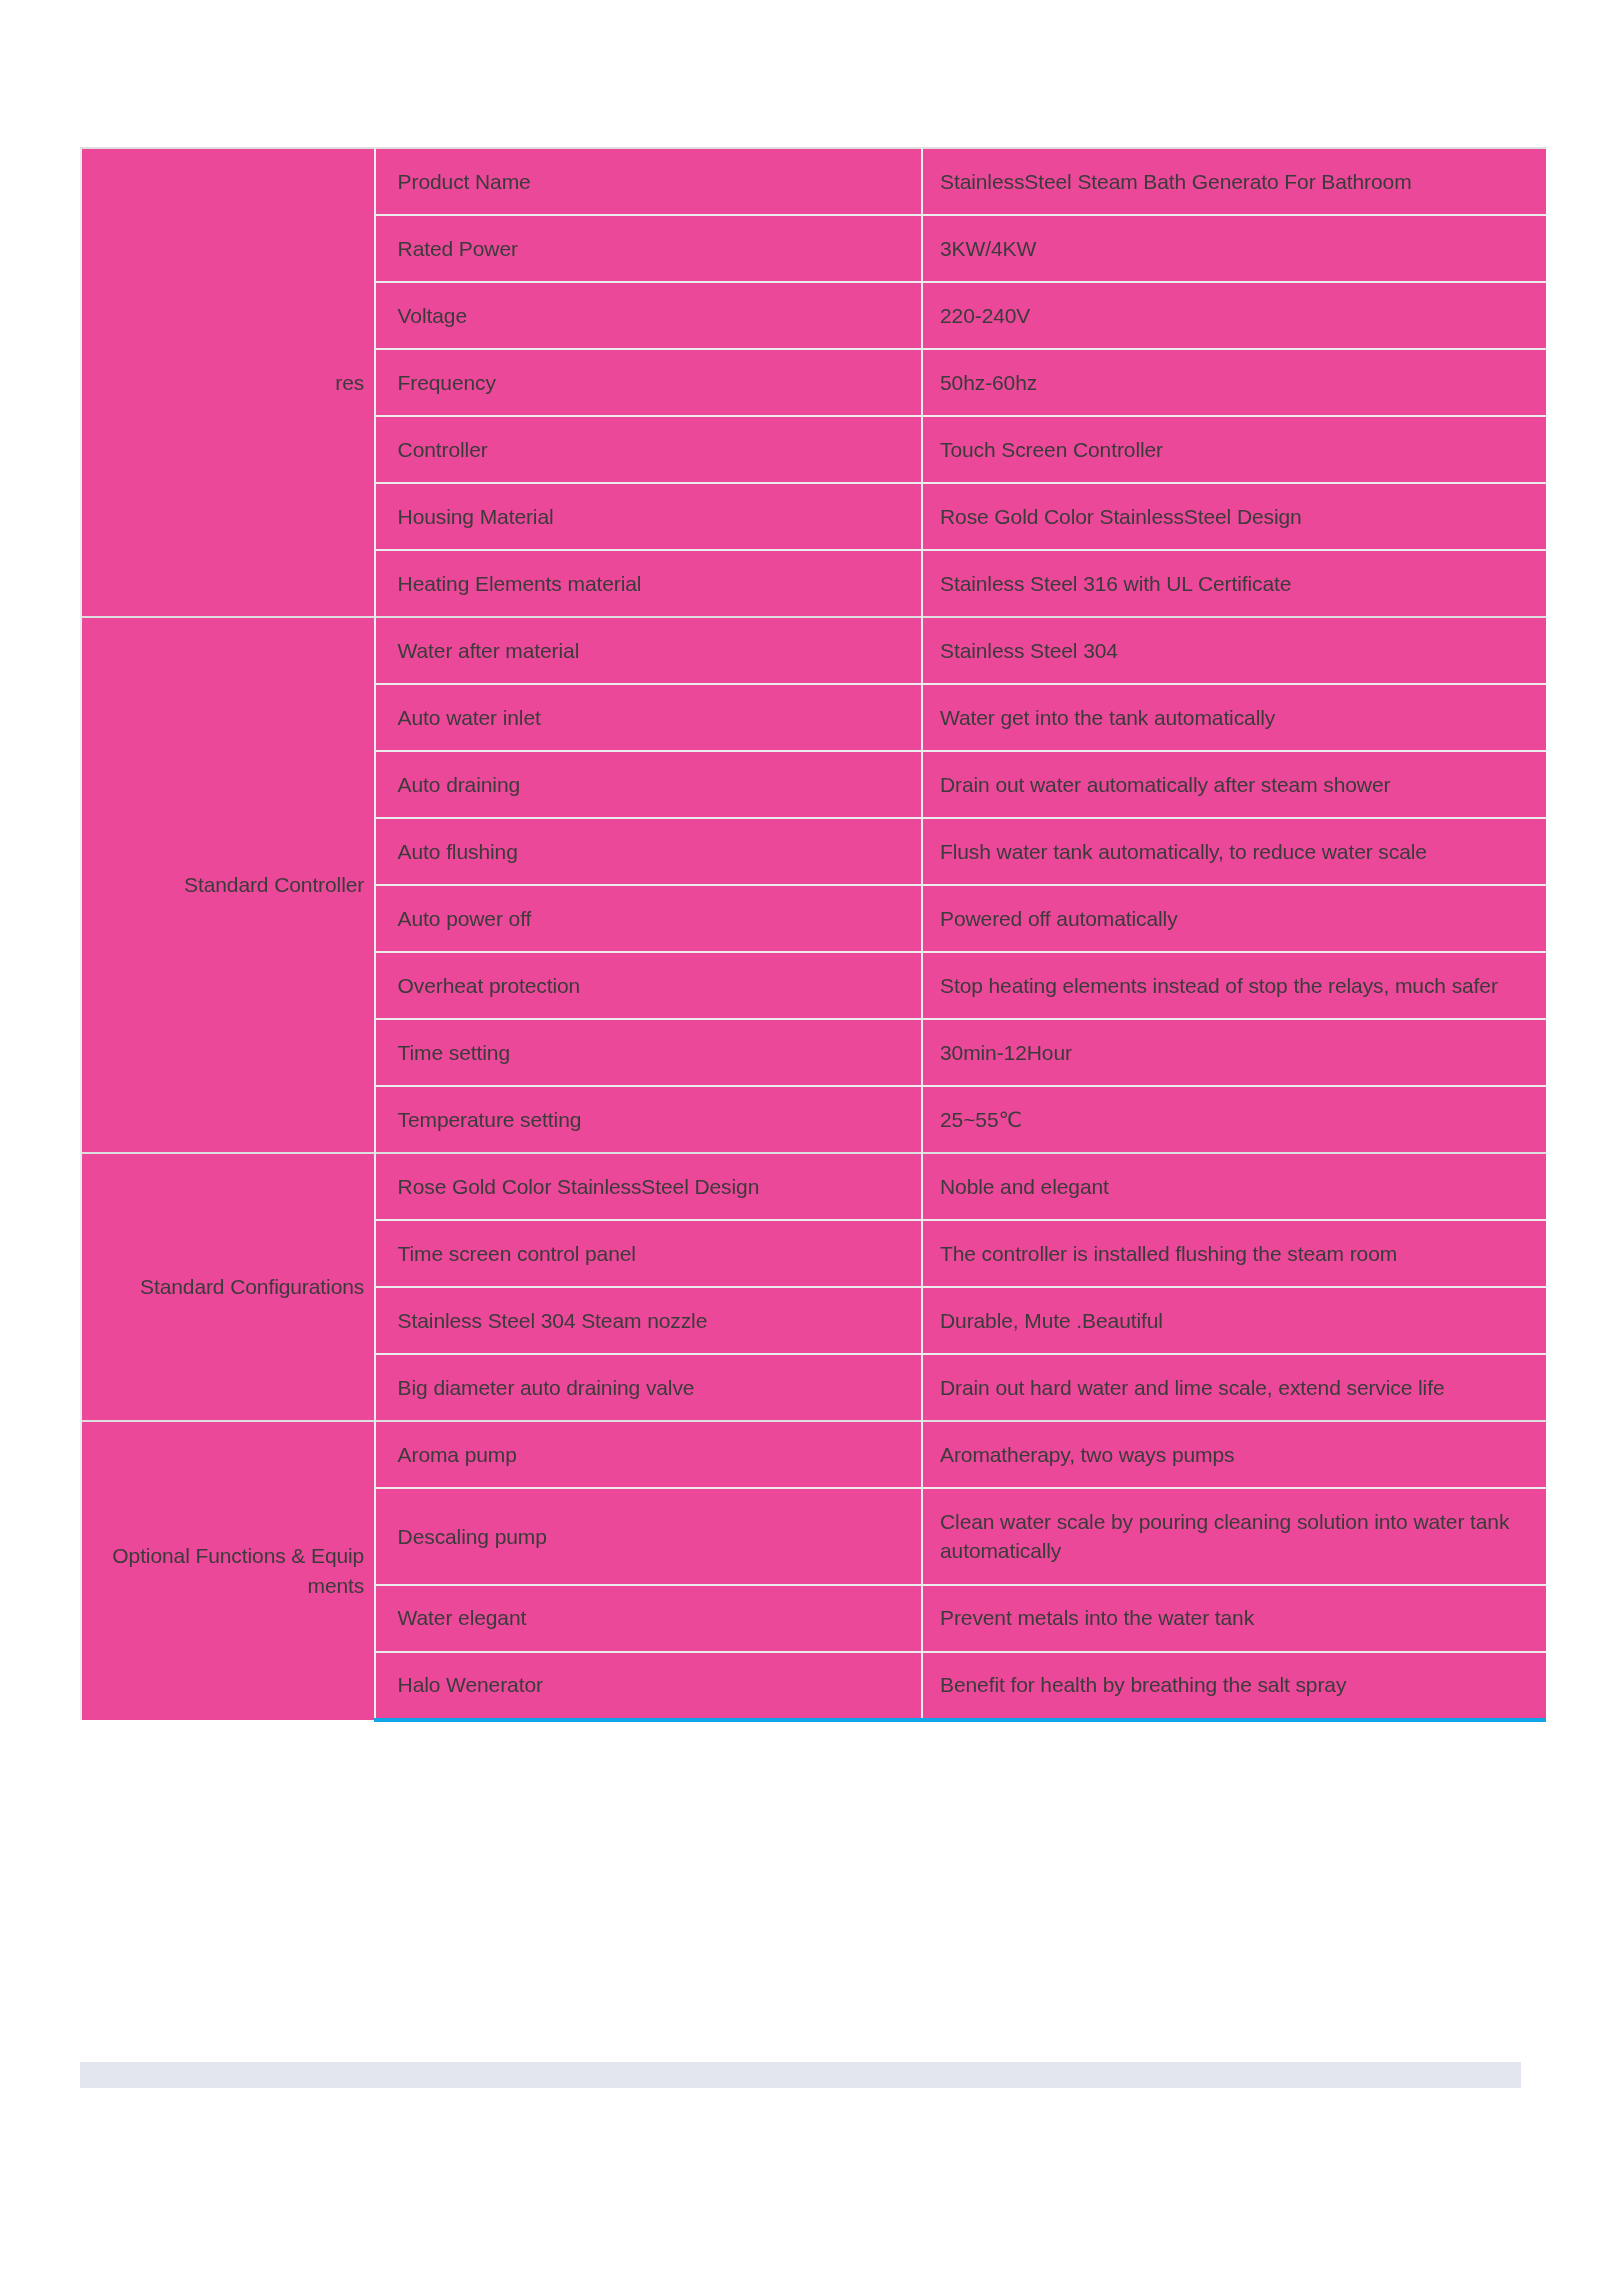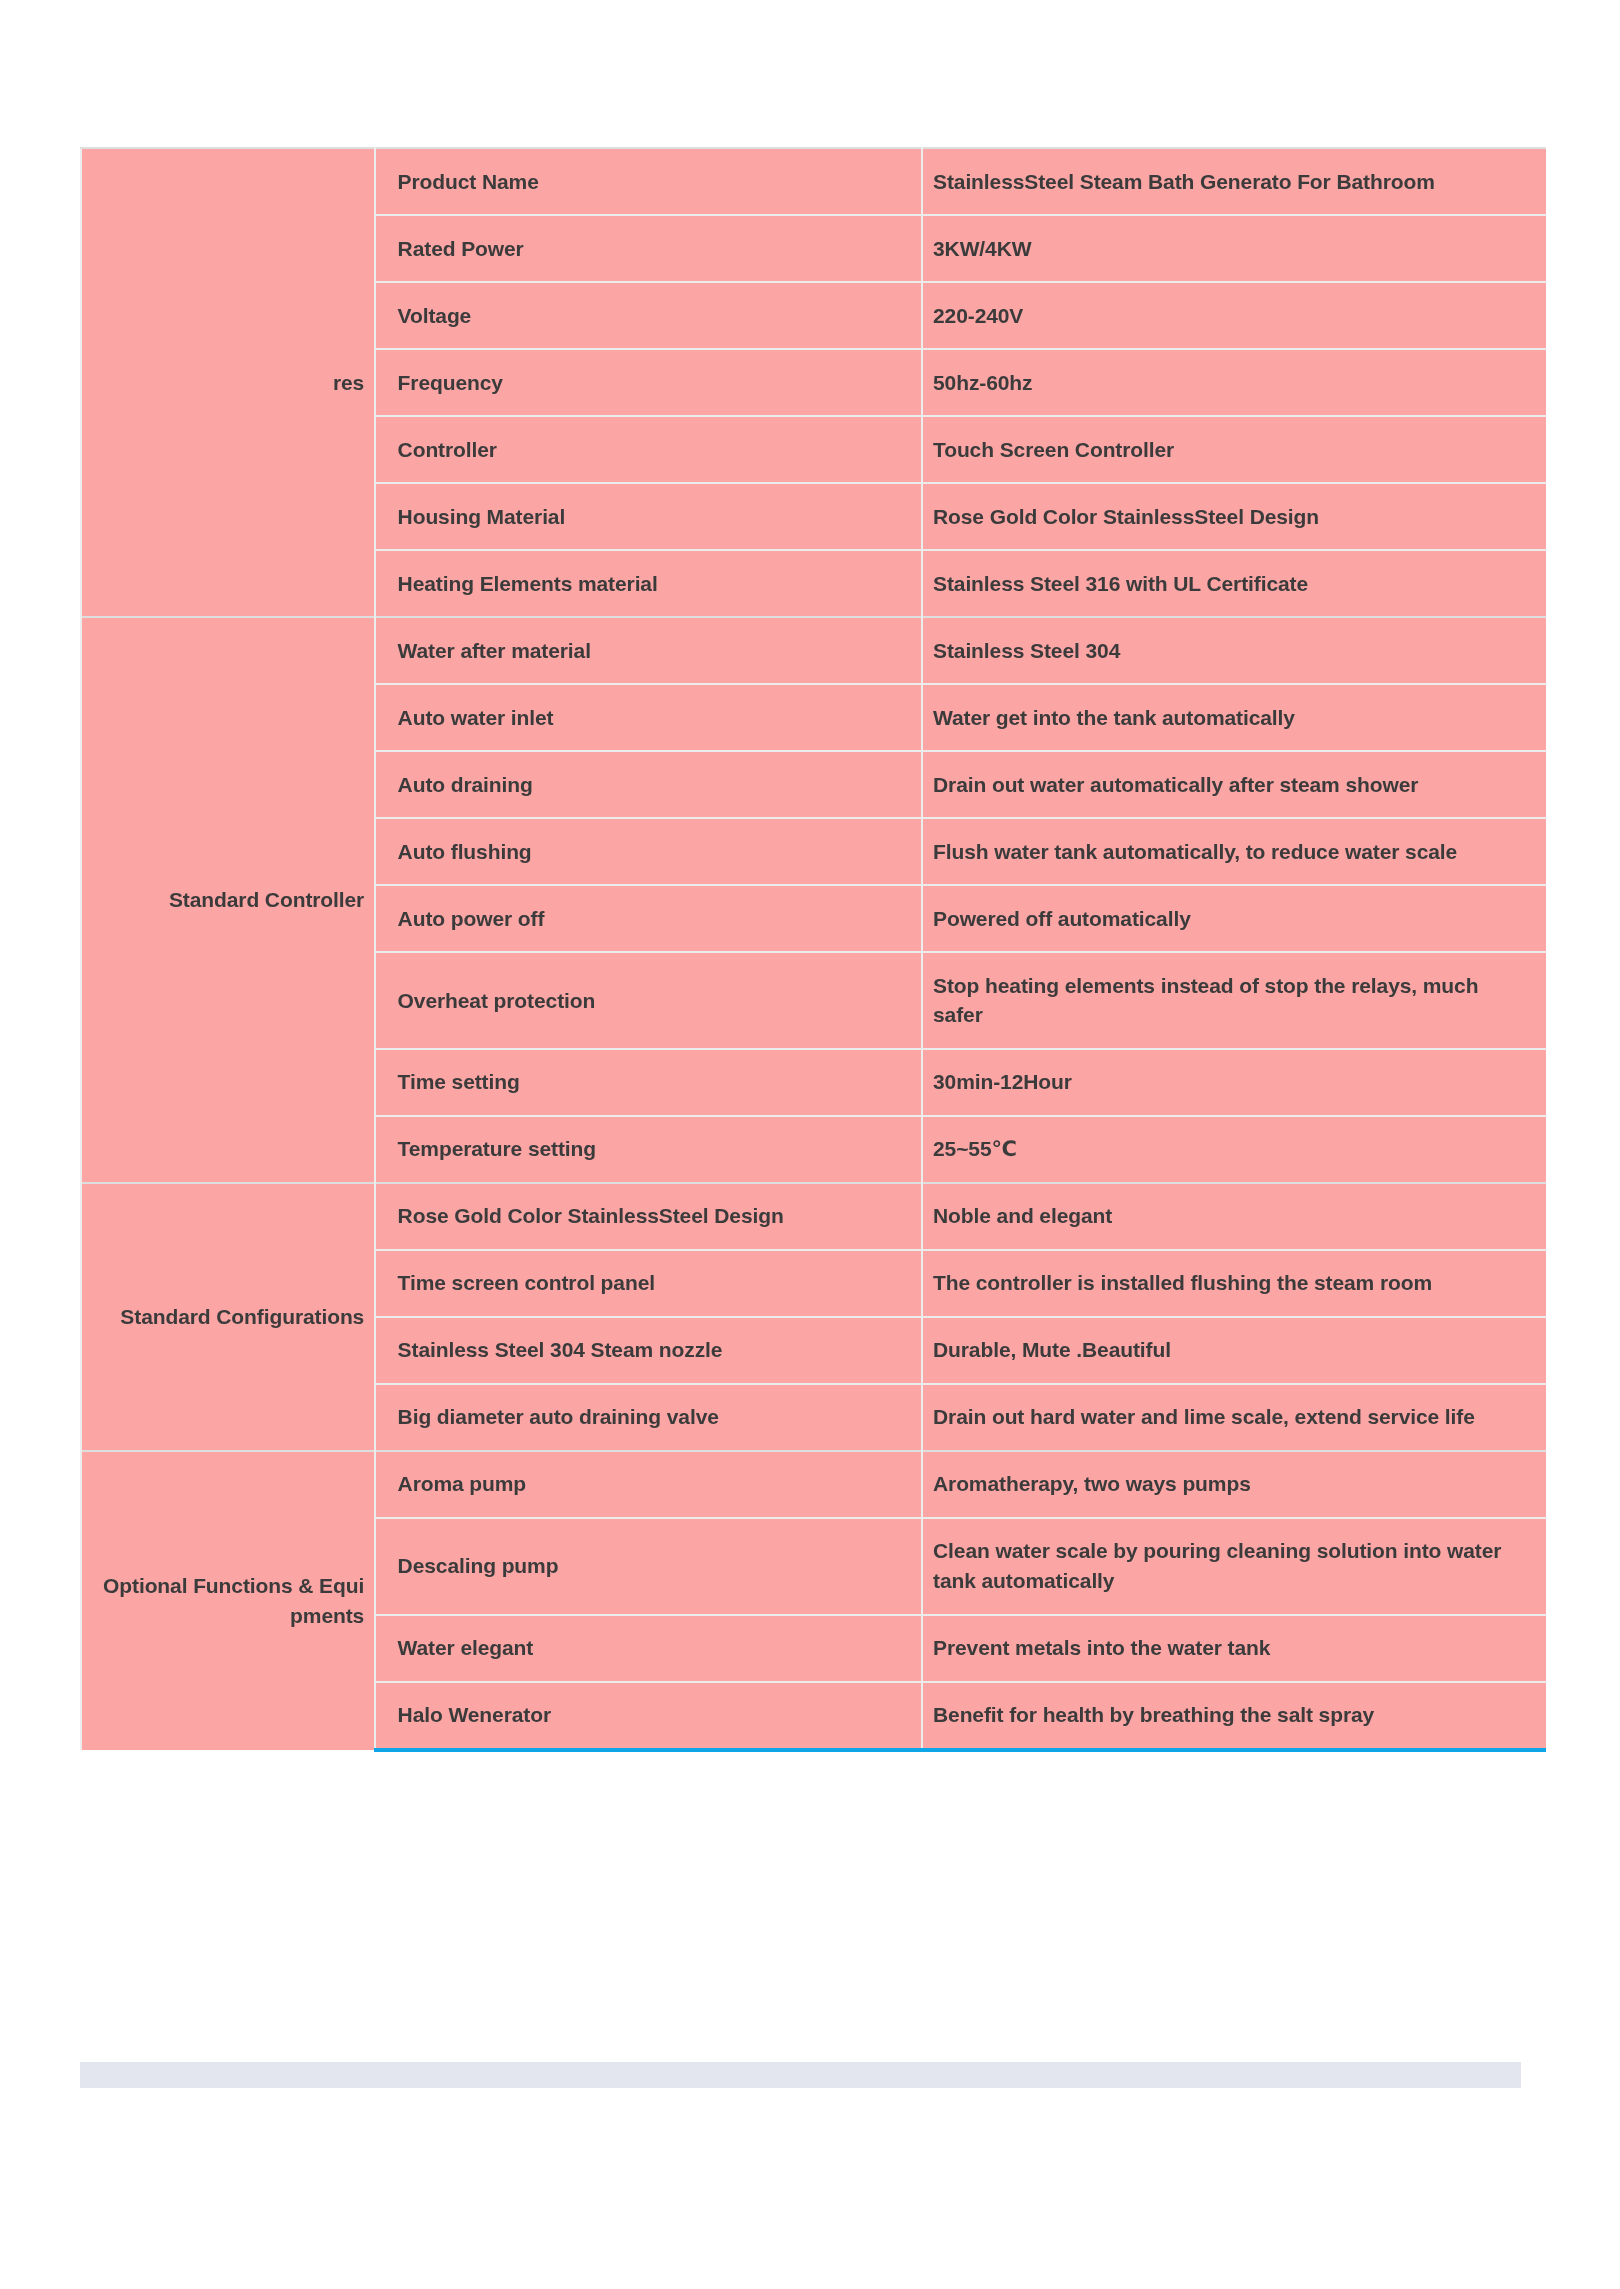--- a/index.html
+++ b/index.html
@@ -31,47 +31,47 @@
     border-collapse: collapse;
     table-layout: fixed;
   }
   table.spec-table col.c-group { width: 294px; }
   table.spec-table col.c-key   { width: 547px; }
   table.spec-table col.c-val   { width: 624px; }
 
   table.spec-table td {
     vertical-align: middle;
     font-size: 21px;
-    font-weight: 700;
+    font-weight: 400;
     color: #3b3b3b;
     line-height: 1.42;
     letter-spacing: -0.1px;
     padding: 17.6px 21.6px 17.6px 13.7px;
     border-top: 2px solid #ececed;
     border-right: 2px solid #ececed;
-    background: #fca5a5;
+    background: #ec4899;
     word-wrap: break-word;
     overflow-wrap: break-word;
   }
   table.spec-table tr:first-child td {
     border-top: 2px solid #e7e7e8;
   }
   table.spec-table td.cell-group {
     border-left: 2px solid #ececed;
     padding-left: 13.7px;
     padding-right: 9.8px;
     vertical-align: middle;
     word-break: break-all;
     text-align: right;
   }
   table.spec-table td.cell-key {
     padding-left: 21.6px;
   }
   table.spec-table td.cell-val {
-    padding-left: 10px;
+    padding-left: 17px;
     padding-right: 17.6px;
     border-right: none;
   }
   
   table.spec-table tr.section-start > td {
     border-top: 2px solid #dededf;
   }
   table.spec-table tr:last-child > td {
     border-bottom: 4px solid #0ea5e9;
   }

